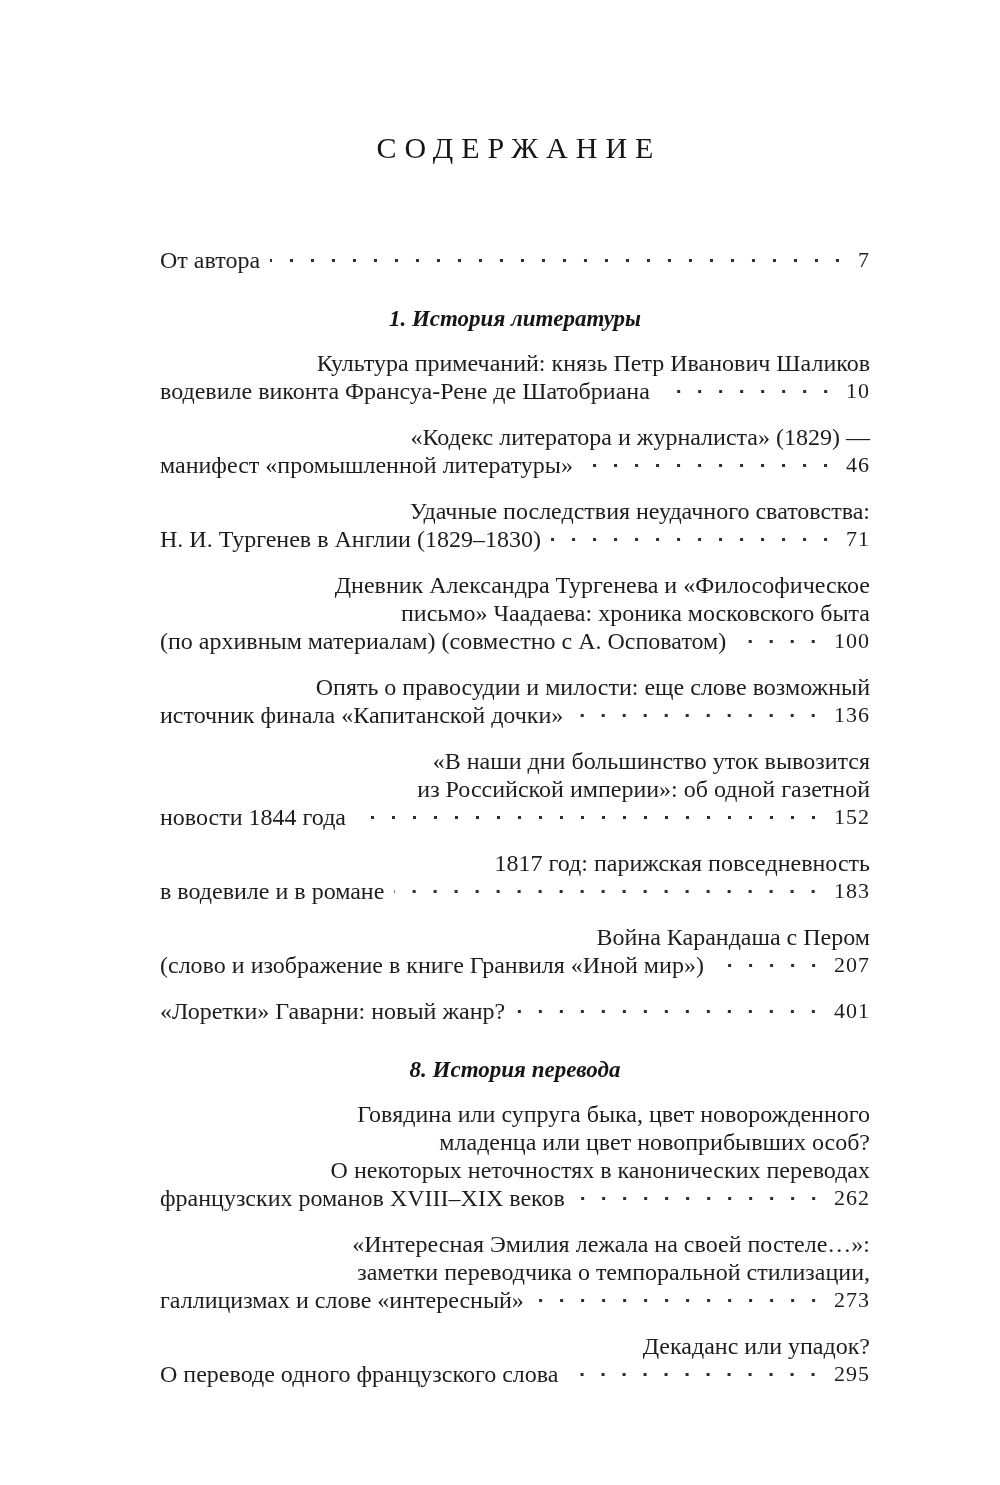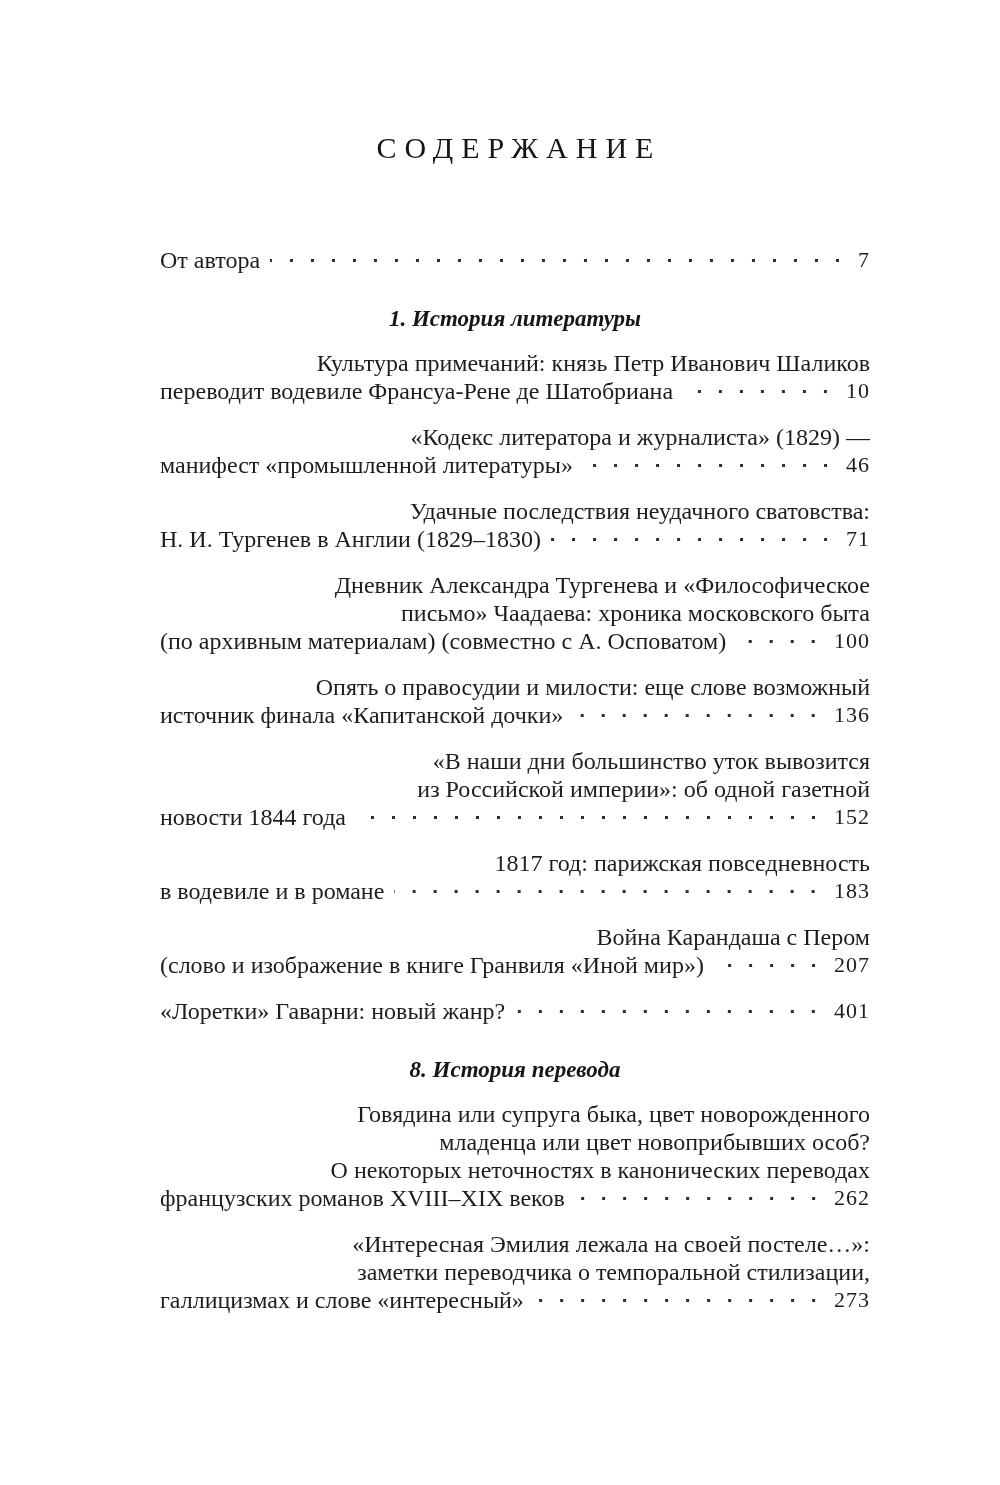--- a/index.html
+++ b/index.html
@@ -91,21 +91,21 @@
       <span class="dots"></span>
       <span class="pg">7</span>
     </div>
   </div>
 
   <h2 class="section-heading">1. История литературы</h2>
 
   <div class="entry">
     <div class="pre">Культура примечаний: князь Петр Иванович Шаликов</div>
     <div class="last">
-      <span class="t">переводит водевиле Франсуа-Рене де Шатобриана</span>
+      <span class="t">водевиле виконта Франсуа-Рене де Шатобриана</span>
       <span class="dots"></span>
       <span class="pg">10</span>
     </div>
   </div>
 
   <div class="entry">
     <div class="pre">«Кодекс литератора и журналиста» (1829) —</div>
     <div class="last">
       <span class="t">манифест «промышленной литературы»</span>
       <span class="dots"></span>
@@ -194,14 +194,22 @@
   <div class="entry">
     <div class="pre">«Интересная Эмилия лежала на своей постеле…»:
 заметки переводчика о темпоральной стилизации,</div>
     <div class="last">
       <span class="t">галлицизмах и слове «интересный»</span>
       <span class="dots"></span>
       <span class="pg">273</span>
     </div>
   </div>
 
+  <div class="entry">
+    <div class="pre">Декаданс или упадок?</div>
+    <div class="last">
+      <span class="t">О переводе одного французского слова</span>
+      <span class="dots"></span>
+      <span class="pg">295</span>
+    </div>
+  </div>
 
 </div>
 
 </body></html>

